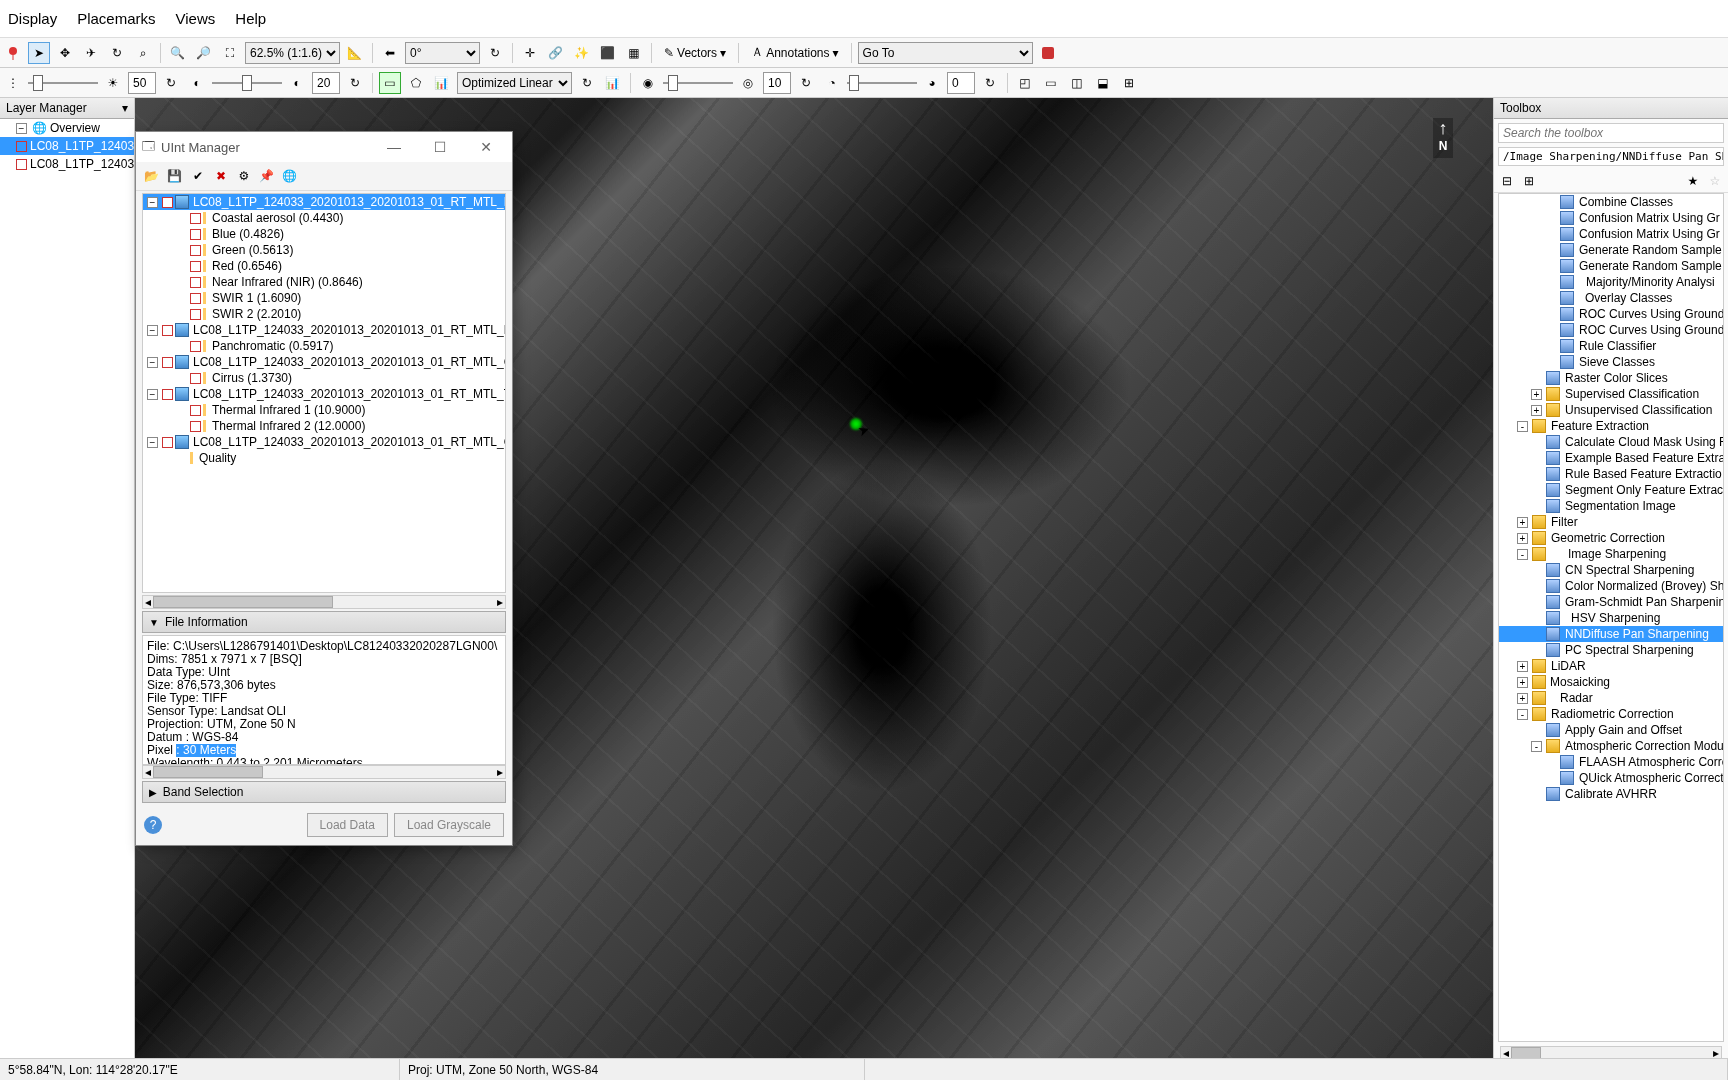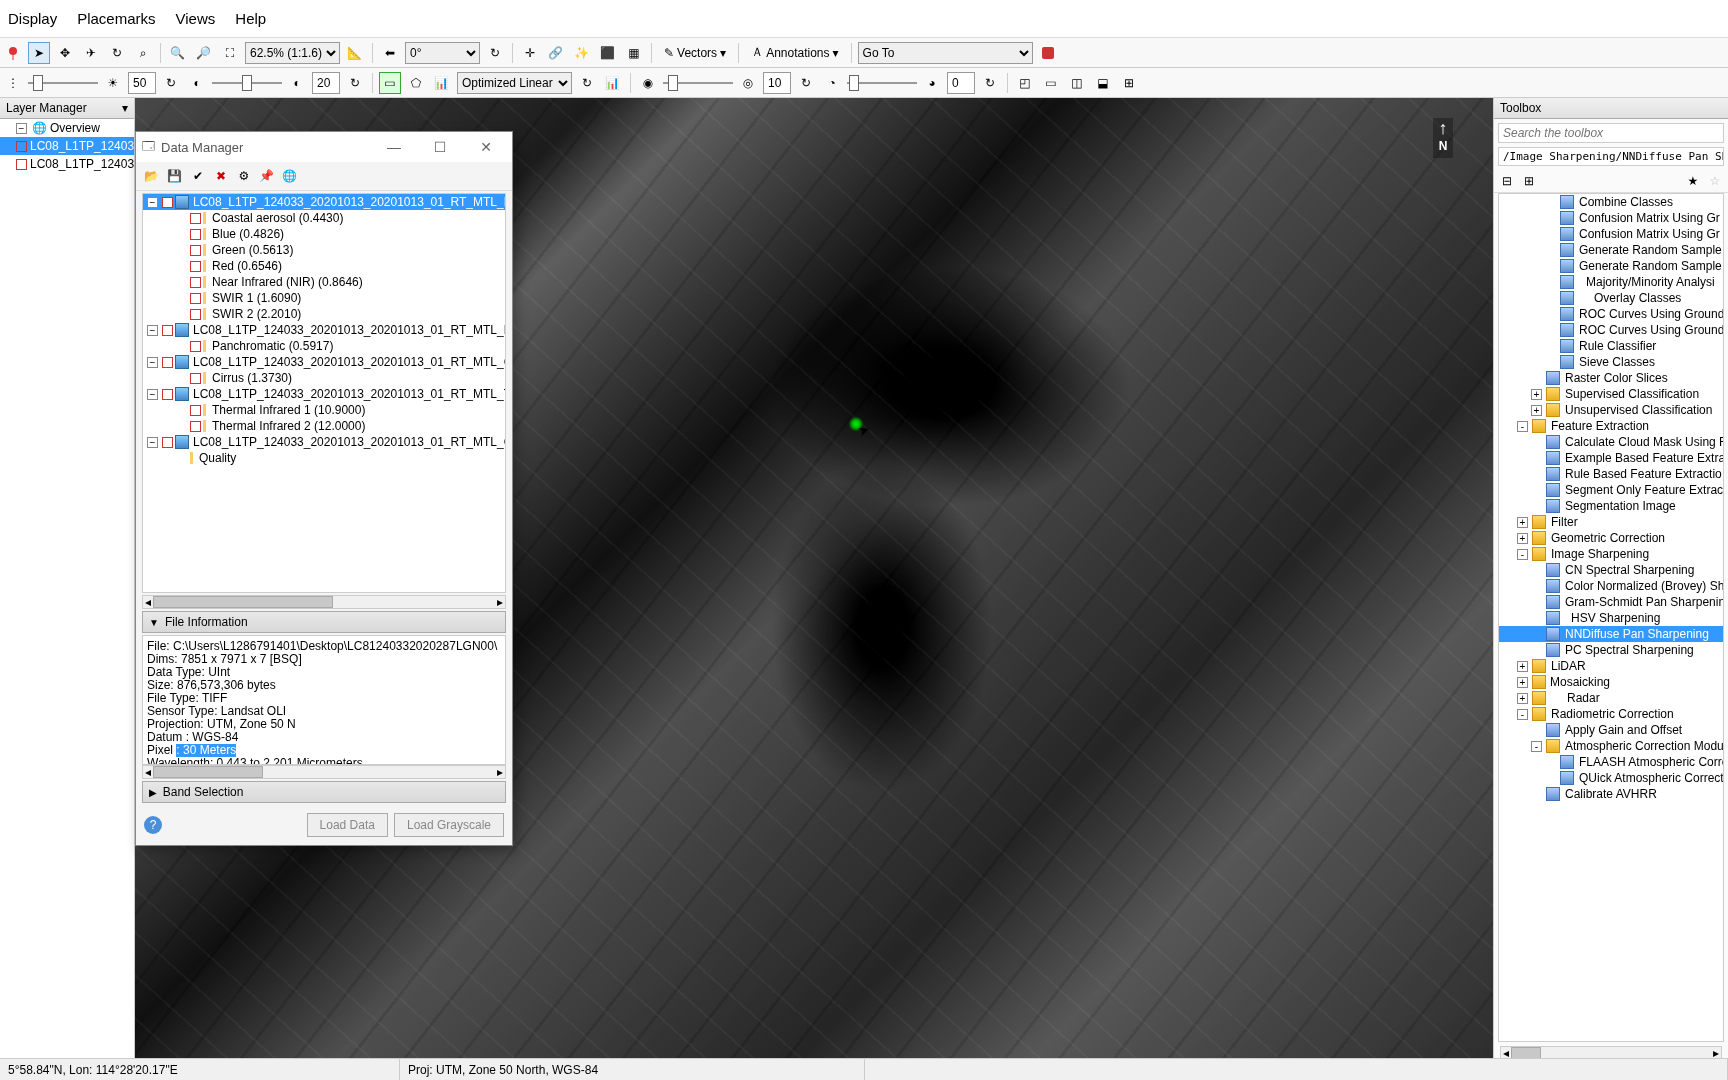--- a/index.html
+++ b/index.html
@@ -257,21 +257,21 @@
         <div class="tree-row">
           <span class="sp" style="width:42px"></span>
           <span class="sp" style="width:13px"></span>
           <span class="tree-ic ic-tool"></span>
           <span style="margin-left:10px">Majority/Minority Analysi</span>
         </div>
         <div class="tree-row">
           <span class="sp" style="width:42px"></span>
           <span class="sp" style="width:13px"></span>
           <span class="tree-ic ic-tool"></span>
-          <span style="margin-left:18px">Overlay Classes</span>
+          <span style="margin-left:9px">Overlay Classes</span>
         </div>
         <div class="tree-row">
           <span class="sp" style="width:42px"></span>
           <span class="sp" style="width:13px"></span>
           <span class="tree-ic ic-tool"></span>
           <span style="margin-left:3px">ROC Curves Using Ground T</span>
         </div>
         <div class="tree-row">
           <span class="sp" style="width:42px"></span>
           <span class="sp" style="width:13px"></span>
@@ -353,21 +353,21 @@
         <div class="tree-row">
           <span class="sp" style="width:14px"></span>
           <span class="exp">+</span>
           <span class="tree-ic ic-folder-closed"></span>
           <span style="margin-left:3px">Geometric Correction</span>
         </div>
         <div class="tree-row">
           <span class="sp" style="width:14px"></span>
           <span class="exp">-</span>
           <span class="tree-ic ic-folder"></span>
-          <span style="margin-left:3px">Image Sharpening</span>
+          <span style="margin-left:20px">Image Sharpening</span>
         </div>
         <div class="tree-row">
           <span class="sp" style="width:28px"></span>
           <span class="sp" style="width:13px"></span>
           <span class="tree-ic ic-tool"></span>
           <span style="margin-left:3px">CN Spectral Sharpening</span>
         </div>
         <div class="tree-row">
           <span class="sp" style="width:28px"></span>
           <span class="sp" style="width:13px"></span>
@@ -407,21 +407,21 @@
         <div class="tree-row">
           <span class="sp" style="width:14px"></span>
           <span class="exp">+</span>
           <span class="tree-ic ic-folder-closed"></span>
           <span style="margin-left:2px">Mosaicking</span>
         </div>
         <div class="tree-row">
           <span class="sp" style="width:14px"></span>
           <span class="exp">+</span>
           <span class="tree-ic ic-folder-closed"></span>
-          <span style="margin-left:19px">Radar</span>
+          <span style="margin-left:12px">Radar</span>
         </div>
         <div class="tree-row">
           <span class="sp" style="width:14px"></span>
           <span class="exp">-</span>
           <span class="tree-ic ic-folder"></span>
           <span style="margin-left:3px">Radiometric Correction</span>
         </div>
         <div class="tree-row">
           <span class="sp" style="width:28px"></span>
           <span class="sp" style="width:13px"></span>
@@ -458,21 +458,21 @@
         <div class="dm-scroll-thumb" style="width:30px"></div>
         <div style="flex:1"></div>
         <span style="width:10px;text-align:center">▸</span>
       </div>
   </div>
 </div>
 
 <div class="dm">
   <div class="dm-title">
     <span>🗔</span>
-    <span class="dm-title-txt">Data Manager</span>
+    <span class="dm-title-txt">UInt Manager</span>
     <span class="wbtn">—</span>
     <span class="wbtn">☐</span>
     <span class="wbtn">✕</span>
   </div>
   <div class="dm-toolbar">
     <div class="tb-btn">📂</div>
     <div class="tb-btn">💾</div>
     <div class="tb-btn">✔</div>
     <div class="tb-btn" style="color:#c00">✖</div>
     <div class="tb-btn">⚙</div>

